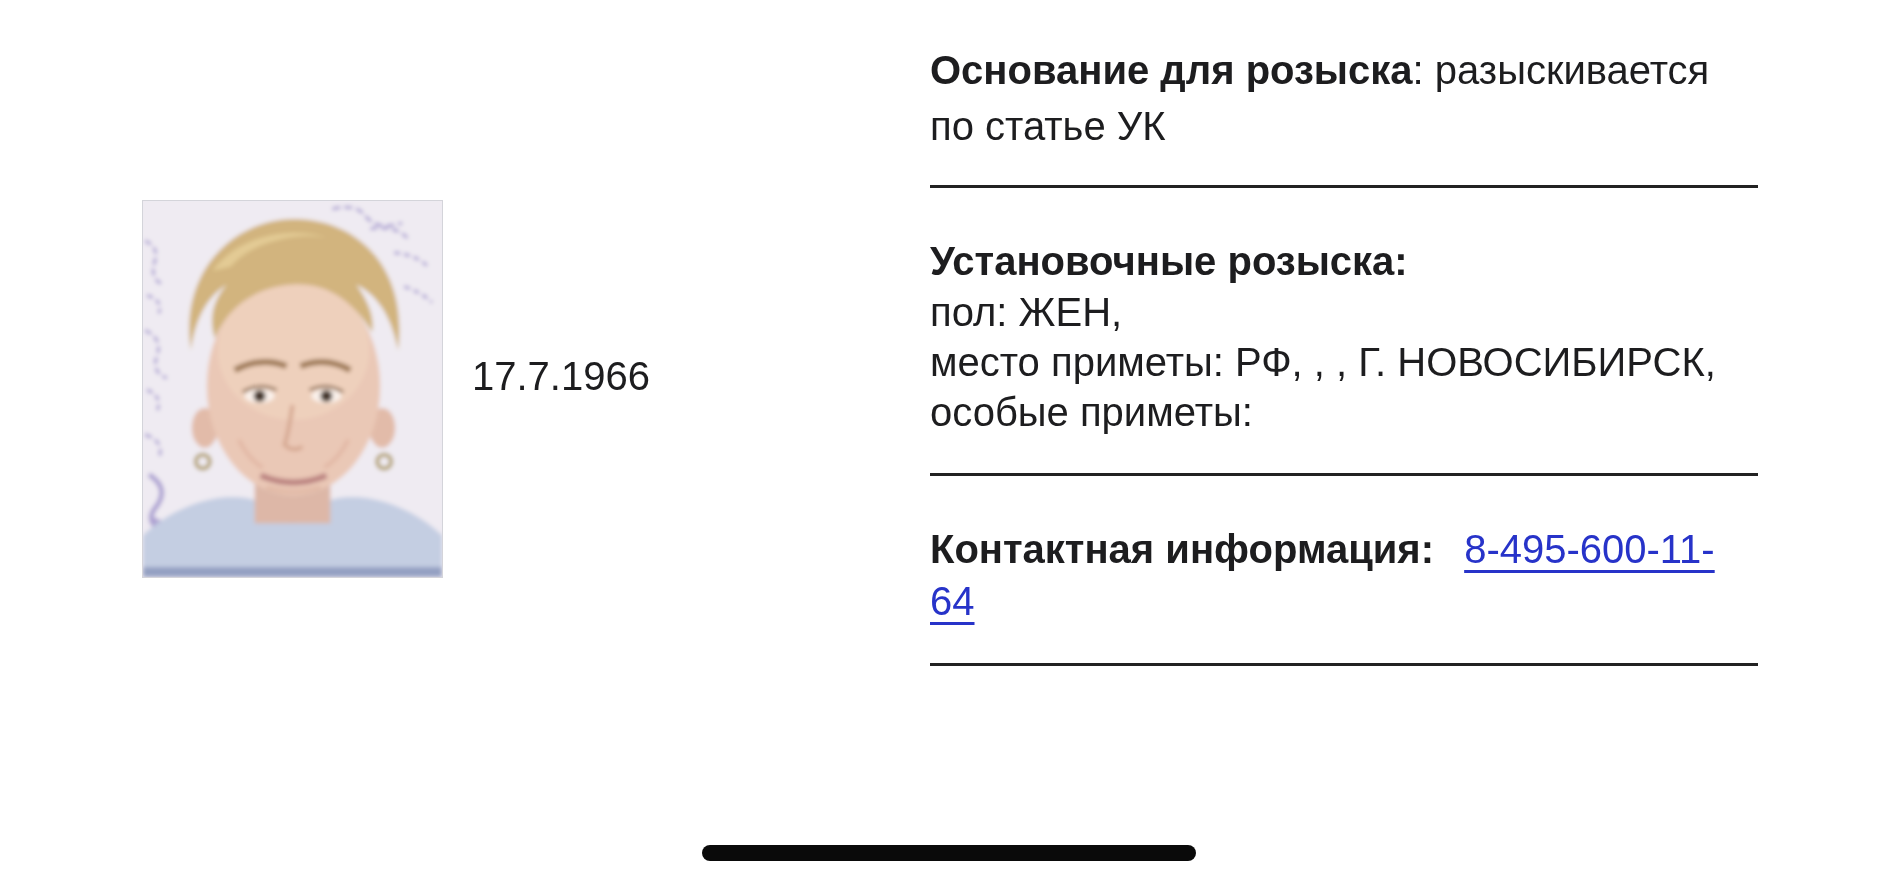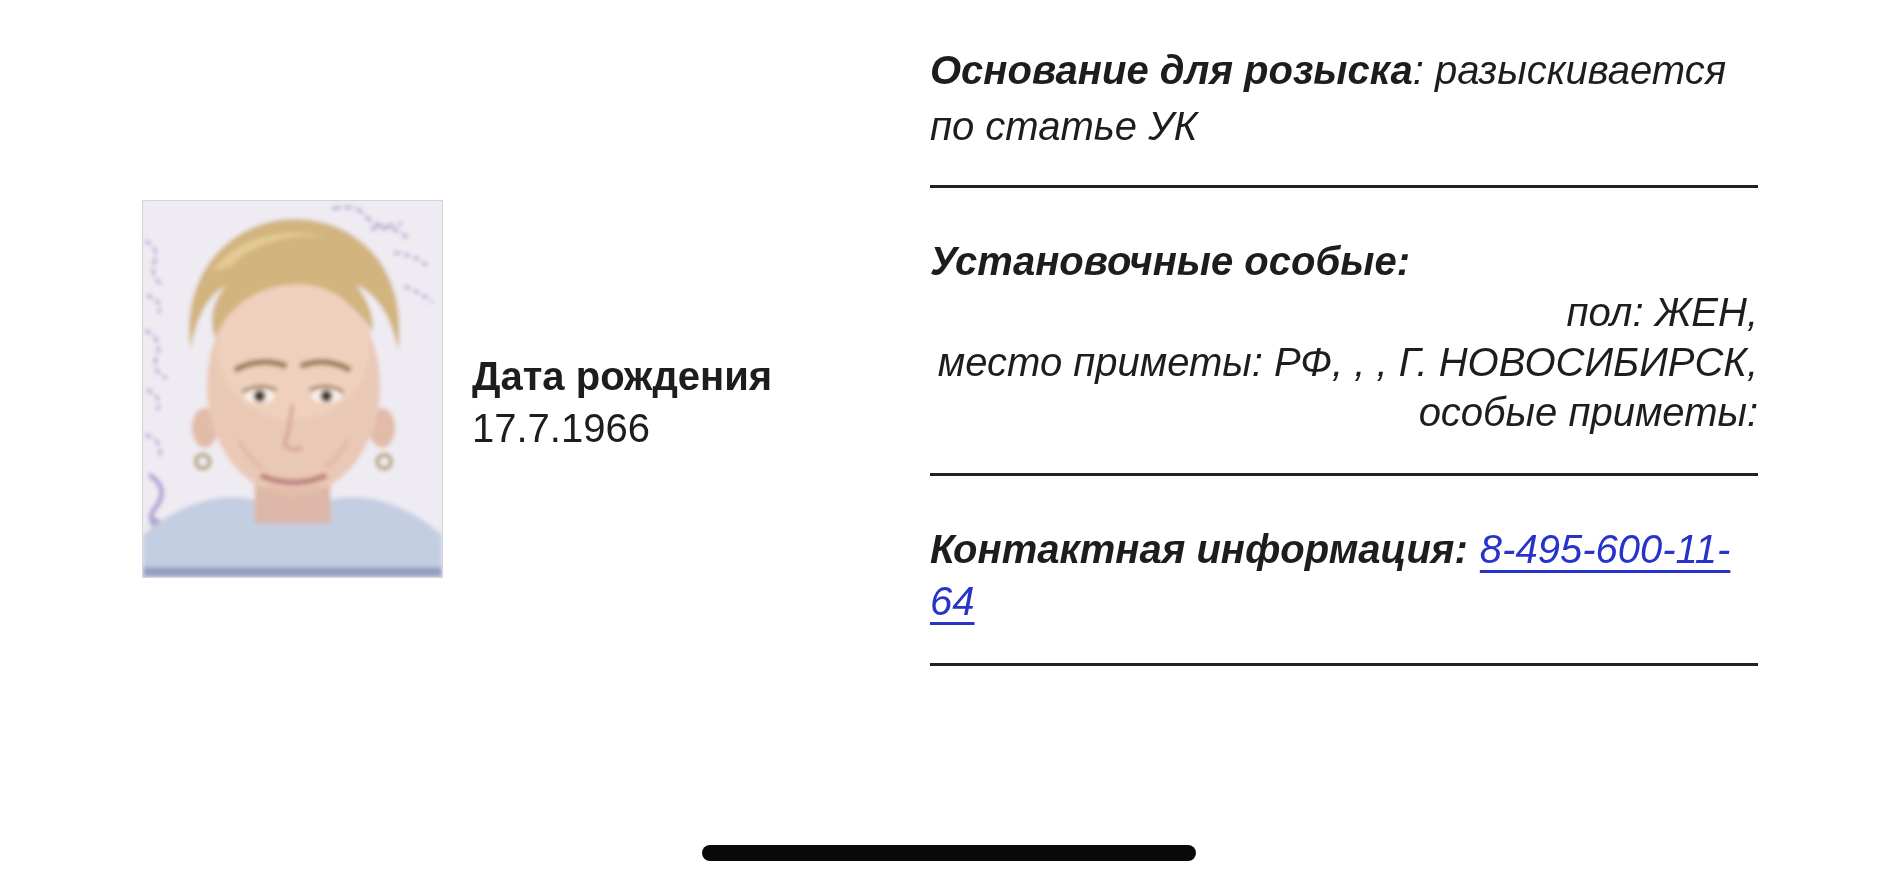--- a/index.html
+++ b/index.html
@@ -20,42 +20,42 @@
     position:absolute;left:142px;top:200px;width:301px;height:378px;
     border:1px solid #d4d4da;box-sizing:border-box;background:#eeeaf1;
   }
   #photo svg{display:block;width:100%;height:100%;}
   #dob-block{
     position:absolute;left:472px;top:350px;line-height:52px;white-space:nowrap;
   }
 
   
   #right-col{
-    position:absolute;left:930px;top:0;width:828px;font-style:italic;
+    position:absolute;left:930px;top:0;width:828px;
   }
   .basis{
     margin:42px 0 0 0;line-height:56px;white-space:nowrap;
   }
   hr.divider{
     border:none;border-top:3px solid #222222;margin:0;width:100%;height:0;
   }
   #hr1{margin-top:31px;}
   #hr2{margin-top:36px;}
   #hr3{margin-top:36px;}
   .ident-heading{margin:47px 0 0 0;line-height:52px;white-space:nowrap;}
-  .detail-line{line-height:50px;white-space:nowrap;text-align:right;}
+  .detail-line{line-height:50px;white-space:nowrap;}
   .contact{margin:47px 0 0 0;line-height:52px;}
   a.phone-link{
     color:#2733c9;
     text-decoration:underline;
     text-decoration-thickness:3px;
     text-underline-offset:7px;
     cursor:pointer;
   }
-  .contact .lbl{margin-right:1px;}
+  .contact .lbl{margin-right:19px;}
 
   
   #bottom-bar{
     position:absolute;left:702px;top:845px;width:494px;height:16px;
     background:#0a0a0a;border-radius:9px;
   }
 </style>
 </head>
 <body>
 
@@ -119,34 +119,33 @@
         <path d="M118,276 q33,14 66,0" fill="none" stroke="#bb8280" stroke-width="6"></path>
         <path d="M124,288 q27,8 54,0" fill="none" stroke="#d8ab97" stroke-width="3" opacity="0.7"></path>
 
         <path d="M96,240 q10,20 24,28" stroke="#dcae9a" stroke-width="4" fill="none" opacity="0.6"></path>
         <path d="M206,240 q-10,20 -24,28" stroke="#dcae9a" stroke-width="4" fill="none" opacity="0.6"></path>
       </g>
     </svg>
   </div>
 
   <div id="dob-block">
-    <div class="b">Дата рождения</div>
     <div>17.7.1966</div>
   </div>
 
   <div id="right-col">
 
     <p class="basis">
       <span class="b">Основание для розыска</span><span>: разыскивается</span><br>
       <span>по статье УК</span>
     </p>
 
     <hr id="hr1" class="divider">
 
-    <p class="ident-heading b">Установочные особые:</p>
+    <p class="ident-heading b">Установочные розыска:</p>
     <div class="detail-line">пол: ЖЕН,</div>
     <div class="detail-line">место приметы: РФ, , , Г. НОВОСИБИРСК,</div>
     <div class="detail-line">особые приметы:</div>
 
     <hr id="hr2" class="divider">
 
     <p class="contact">
       <span class="b lbl">Контактная информация:</span>
       <a class="phone-link" href="#"><span>8-495-600-11-</span><br><span>64</span></a>
     </p>

